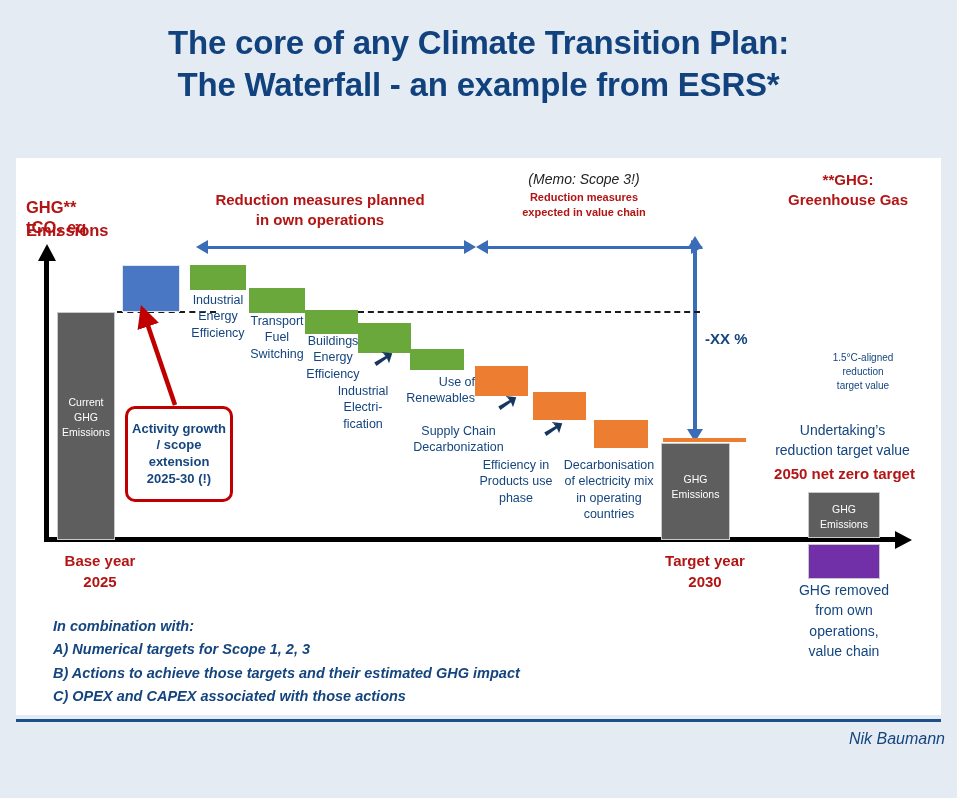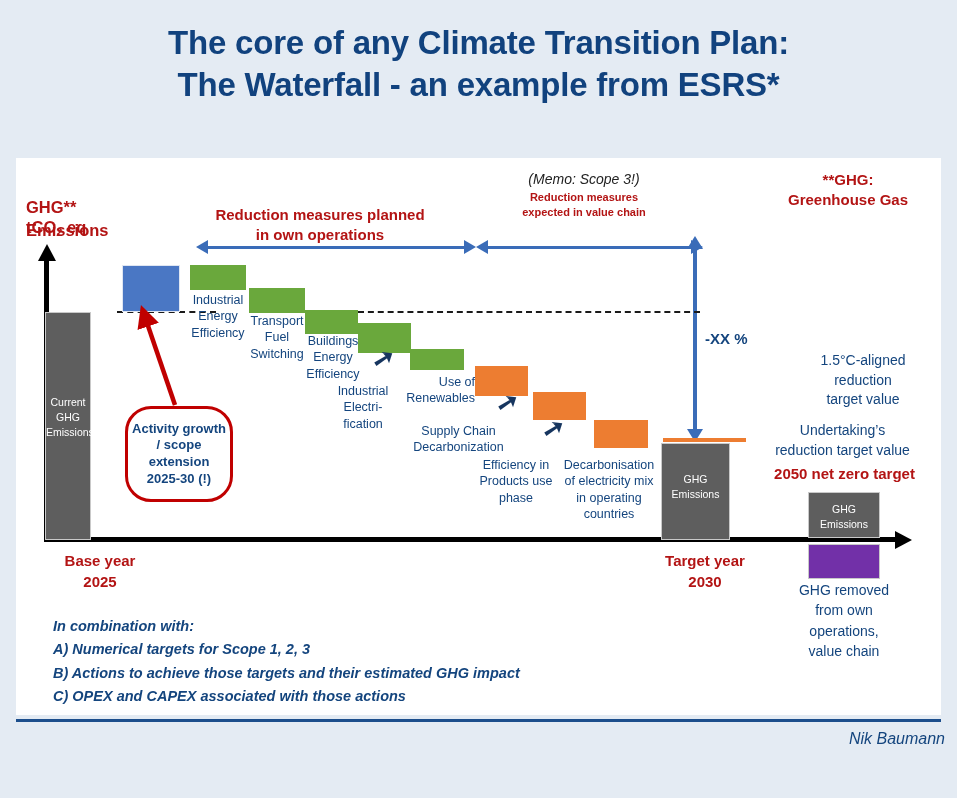--- a/index.html
+++ b/index.html
@@ -30,21 +30,21 @@
   
   .red{color:#b31414;font-weight:bold;}
   .navy{color:#14457e;font-weight:bold;}
   .abs{position:absolute;}
   .ctr{text-align:center;}
 
   
   .lbl-ghg{left:26px;top:172px;font-size:16.5px;line-height:1.42;margin-top:24px;}
   .lbl-tco2{left:26px;top:218px;font-size:16.5px;}
   .lbl-tco2 sub{font-size:11px;vertical-align:baseline;position:relative;top:3px;}
-  .hdr-own{left:185px;top:205px;width:270px;font-size:15px;line-height:1.35;}
+  .hdr-own{left:185px;top:190px;width:270px;font-size:15px;line-height:1.35;}
   .hdr-vc{left:473px;top:190px;width:222px;font-size:11px;line-height:1.35;}
   .memo{left:473px;top:171px;width:222px;font-size:14px;font-style:italic;
         color:#222;font-weight:normal;}
   .lbl-ghgdef{left:758px;top:170px;width:180px;font-size:15px;line-height:1.35;}
 
   
   .yaxis{left:44px;top:258px;width:5px;height:284px;background:#000;}
   .yhead{left:38px;top:244px;width:0;height:0;
          border-left:9px solid transparent;border-right:9px solid transparent;
          border-bottom:17px solid #000;}
@@ -90,21 +90,21 @@
   .av.up{top:236px;border-bottom:13px solid #3a6cb8;}
   .av.down{top:429px;border-top:13px solid #3a6cb8;}
 
   
   .parrow{position:absolute;color:#16355f;font-size:26px;font-weight:bold;
           line-height:1;transform:rotate(12deg);}
 
   
   .bubble{
     position:absolute;left:125px;top:406px;width:108px;height:96px;
-    border:3.5px solid #c00000;border-radius:26px;background:#fff;
+    border:3.5px solid #c00000;border-radius:10px;background:#fff;
     color:#14457e;font-weight:bold;font-size:13px;line-height:1.28;
     text-align:center;display:flex;align-items:center;justify-content:center;
     padding:2px 4px;box-sizing:border-box;z-index:5;
   }
   .redarrow{position:absolute;left:135px;top:305px;z-index:4;}
 
   
   .baseyear{left:40px;top:550px;width:120px;font-size:15px;line-height:1.4;}
   .targetyear{left:645px;top:550px;width:120px;font-size:15px;line-height:1.4;}
   .combo{left:53px;top:615px;color:#14457e;font-weight:bold;font-style:italic;
@@ -161,21 +161,21 @@
   <div class="varrow"></div>
   <div class="av up"></div>
   <div class="av down"></div>
   <div class="abs navy" style="left:705px;top:330px;font-size:15px;">-XX %</div>
 
   <div class="abs yaxis"></div>
   <div class="abs yhead"></div>
   <div class="abs xaxis"></div>
   <div class="abs xhead"></div>
 
-  <div class="bar gray" style="left:45px;top:312px;width:46px;height:228px;">
+  <div class="bar gray" style="left:57px;top:312px;width:58px;height:228px;">
     <div class="bar-txt" style="top:82px;">
       <div>Current</div>
       <div>GHG</div>
       <div>Emissions</div>
     </div>
   </div>
 
   <div class="dash" style="left:117px;top:311px;width:99px;"></div>
 
   <div class="bar blue" style="left:122px;top:265px;width:58px;height:47px;"></div>
@@ -241,21 +241,21 @@
   </div>
 
   <div class="tline" style="left:663px;top:438px;width:83px;"></div>
   <div class="bar gray" style="left:661px;top:443px;width:69px;height:97px;">
     <div class="bar-txt" style="top:28px;">
       <div>GHG</div>
       <div>Emissions</div>
     </div>
   </div>
 
-  <div class="clab" style="left:783px;top:351px;width:160px;font-size:14px;line-height:1.4;">
+  <div class="clab" style="left:783px;top:351px;width:160px;font-size:10px;line-height:1.4;">
     <div>1.5°C-aligned</div>
     <div>reduction</div>
     <div>target value</div>
   </div>
   <div class="clab" style="left:740px;top:421px;width:205px;font-size:14px;line-height:1.4;">
     <div>Undertaking’s</div>
     <div>reduction target value</div>
   </div>
   <div class="abs red ctr" style="left:742px;top:465px;width:205px;font-size:15px;">2050 net zero target</div>
 

